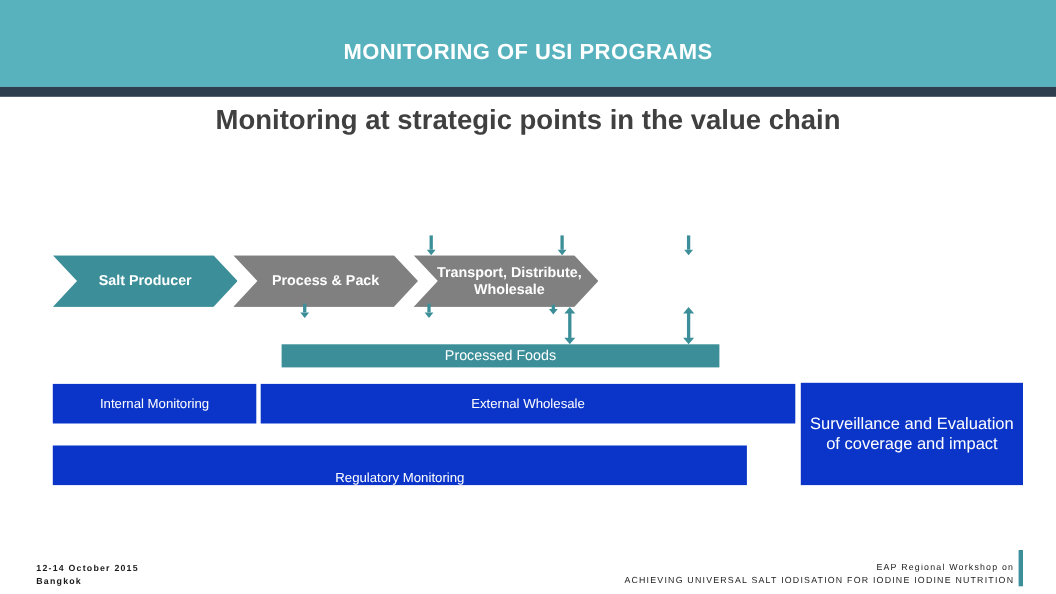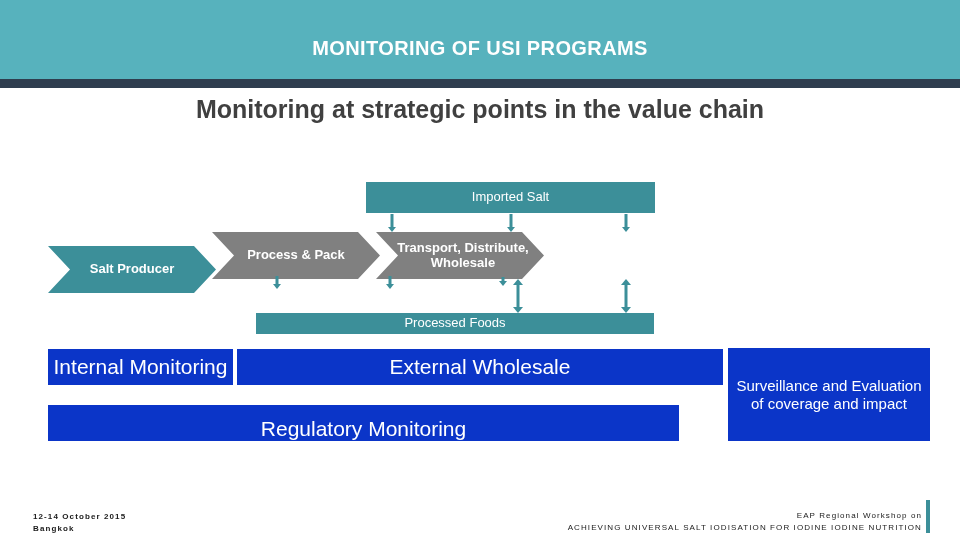--- a/index.html
+++ b/index.html
@@ -90,21 +90,21 @@
     display: flex;
     align-items: center;
     justify-content: center;
     color: #ffffff;
     font-size: 13px;
     font-weight: bold;
     line-height: 1.12;
     text-align: center;
     box-sizing: border-box;
   }
-  .chev.teal { background: #3c8f99; margin-top: 14px; }
+  .chev.teal { background: #3c8f99; }
   .chev.gray { background: #808080; }
   .chev.first {
     clip-path: polygon(0 0, calc(100% - 22px) 0, 100% 50%, calc(100% - 22px) 100%, 0 100%, 22px 50%);
   }
   .chev.mid {
     clip-path: polygon(0 0, calc(100% - 22px) 0, 100% 50%, calc(100% - 22px) 100%, 0 100%, 22px 50%);
   }
 
   #chev-salt-producer { left: 48px;  width: 168px; }
   #chev-process-pack  { left: 212px; width: 168px; }
@@ -165,21 +165,21 @@
 
   
   .mon-bar {
     position: absolute;
     background: #0b35c8;
     color: #ffffff;
     display: flex;
     align-items: center;
     justify-content: center;
     text-align: center;
-    font-size: 21px;
+    font-size: 12px;
     line-height: 1.2;
   }
   #bar-internal   { left: 48px;  top: 349px; width: 185px; height: 36px; }
   #bar-external   { left: 237px; top: 349px; width: 486px; height: 36px; }
   #bar-regulatory { left: 48px;  top: 405px; width: 631px; height: 36px; align-items: flex-end; }
   #bar-surveillance {
     left: 728px; top: 348px; width: 202px; height: 93px;
     font-size: 15px;
     padding: 0 6px;
     box-sizing: border-box;
@@ -217,23 +217,20 @@
 <body>
 
 <div id="header-band"></div>
 <div id="header-title">MONITORING OF USI PROGRAMS</div>
 <div id="header-rule"></div>
 
 <div id="slide-subtitle">Monitoring at strategic points in the value chain</div>
 
 <div id="diagram">
 
-  <div class="vc-box" id="imported-salt-box">
-    <span>Imported Salt</span>
-  </div>
 
   <div class="arrow-down" style="left:386px; top:214px; width:12px; height:18px;">
     <div class="shaft" style="height:13px;"></div>
     <div class="head" style="top:13px;"></div>
   </div>
   <div class="arrow-down" style="left:505px; top:214px; width:12px; height:18px;">
     <div class="shaft" style="height:13px;"></div>
     <div class="head" style="top:13px;"></div>
   </div>
   <div class="arrow-down" style="left:620px; top:214px; width:12px; height:18px;">

